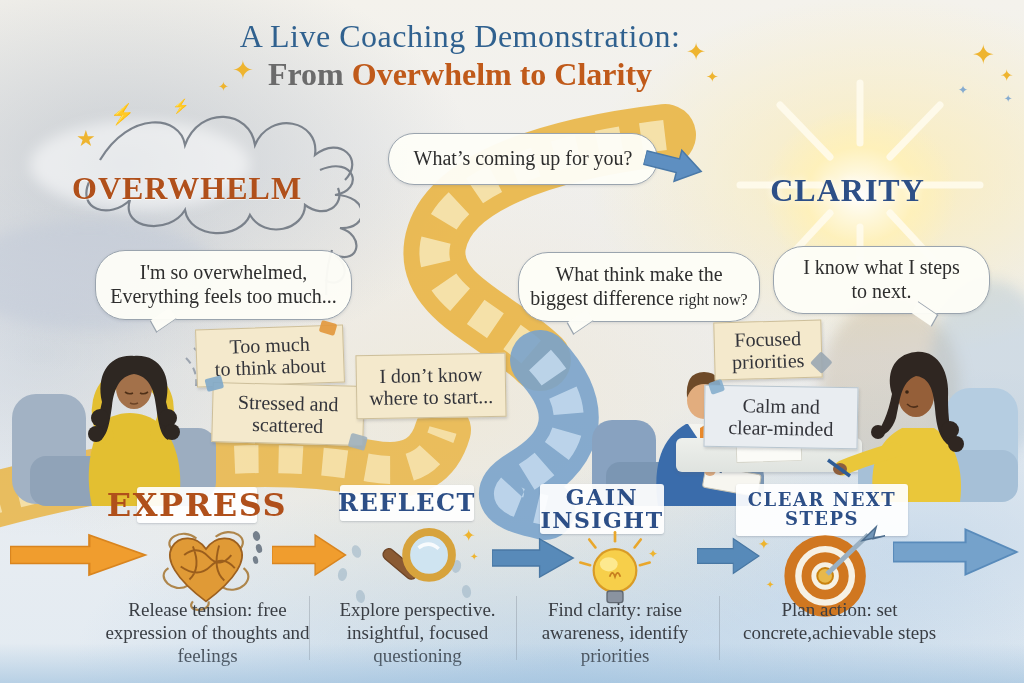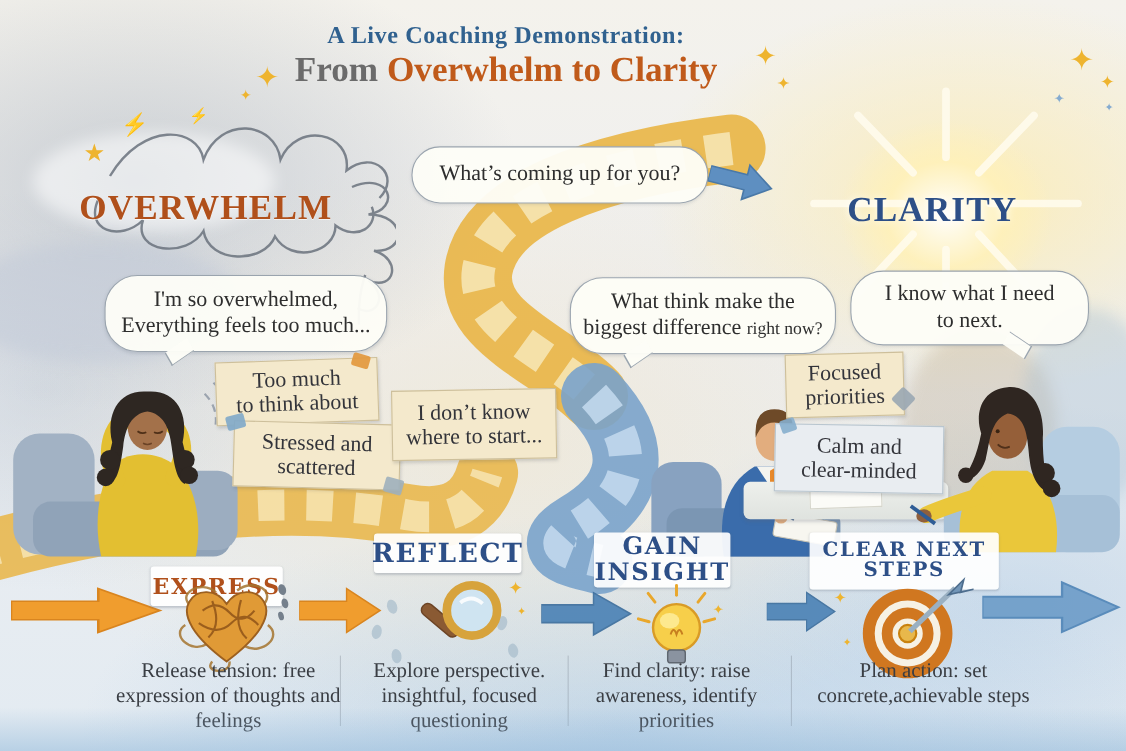--- a/index.html
+++ b/index.html
@@ -12,21 +12,21 @@
       radial-gradient(400px 260px at 4% 52%, rgba(168,182,198,.35), rgba(168,182,198,0) 70%),
       radial-gradient(620px 360px at 45% 60%, rgba(243,228,194,.45), rgba(243,228,194,0) 75%),
       radial-gradient(700px 280px at 55% 97%, rgba(158,193,224,.50), rgba(158,193,224,0) 70%),
       radial-gradient(500px 240px at 90% 80%, rgba(170,200,228,.45), rgba(170,200,228,0) 75%),
       linear-gradient(180deg,#f4f2ec 0%,#edeef0 45%,#e3ebf2 100%);
   }
   .abs{position:absolute;}
   .blob{position:absolute;border-radius:50%;filter:blur(7px);}
   
   .title{left:150px;top:20px;width:620px;text-align:center;line-height:1.05;}
-  .title-l1{font-size:22px;font-weight:bold;color:var(--title-blue);letter-spacing:.5px;}
+  .title-l1{font-size:32px;font-weight:normal;color:var(--title-blue);letter-spacing:.5px;}
   .title-l2{font-size:32px;font-weight:bold;margin-top:4px;}
   .title-from{color:#6b6b6b;}
   .title-hl{color:var(--accent-orange);}
   .sparkle{position:absolute;color:var(--sparkle-gold);line-height:1;}
   .sparkle.blue{color:#85abd0;}
   
   .state{font-weight:800;letter-spacing:1px;}
   .state-ov{left:72px;top:170px;width:230px;text-align:center;font-size:32px;color:var(--state-orange);text-shadow:0 1px 0 rgba(255,255,255,.6);}
   .state-cl{left:755px;top:172px;width:185px;text-align:center;font-size:32px;color:var(--state-blue);text-shadow:0 0 8px rgba(255,255,255,.9);}
   
@@ -121,21 +121,21 @@
   <span class="sparkle abs" style="left:972px;top:42px;font-size:27px;">✦</span>
   <span class="sparkle abs" style="left:1000px;top:68px;font-size:16px;">✦</span>
   <span class="sparkle blue abs" style="left:958px;top:84px;font-size:12px;">✦</span>
   <span class="sparkle blue abs" style="left:1004px;top:94px;font-size:10px;">✦</span>
 
   
   <div class="abs state state-ov">OVERWHELM</div>
   <div class="abs state state-cl">CLARITY</div>
 
   
-  <div class="bubble" style="left:374px;top:133px;width:268px;height:50px;border-radius:28px;">
+  <div class="bubble" style="left:388px;top:133px;width:268px;height:50px;border-radius:28px;">
     <span>What’s coming up for you?</span>
   </div>
   <svg class="abs" style="left:644px;top:146px;transform:rotate(14deg);" width="62" height="38">
     <polygon points="0,12 34,12 34,3 58,19 34,35 34,26 0,26" fill="#5e8fc1" stroke="#4a79a8" stroke-width="1.5"></polygon>
   </svg>
 
   
   <svg class="abs" style="left:8px;top:332px;" width="225" height="175">
     <rect x="4" y="62" width="74" height="110" rx="24" fill="#a2b2c4"></rect>
     <rect x="22" y="124" width="180" height="50" rx="16" fill="#90a3b8"></rect>
@@ -205,21 +205,21 @@
     <span>What think make the</span>
     <span>
       <span>biggest difference</span>
       <span class="small-inline">right now?</span>
     </span>
     <span class="tail" style="left:52px;"></span>
   </div>
 
   
   <div class="bubble" style="left:773px;top:246px;width:215px;height:66px;">
-    <span>I know what I need</span>
+    <span>I know what I steps</span>
     <span>to next.</span>
     <span class="tail right" style="right:55px;left:auto;"></span>
   </div>
 
   
   <div class="note" style="left:196px;top:327px;width:146px;height:56px;transform:rotate(-2deg);">
     <span>Too much</span>
     <span>to think about</span>
     <span class="tape" style="right:6px;top:-4px;width:16px;height:12px;background:#e2973b;transform:rotate(18deg);"></span>
   </div>
@@ -256,21 +256,21 @@
     <polygon points="0,19 68,19 68,4 116,30 68,56 68,41 0,41" fill="#4d83b6" stroke="#3d6f9e" stroke-width="2" opacity=".92"></polygon>
   </svg>
   <svg class="abs" style="left:697px;top:536px;" width="64" height="40" viewBox="0 0 120 60" preserveAspectRatio="none">
     <polygon points="0,19 68,19 68,4 116,30 68,56 68,41 0,41" fill="#4d83b6" stroke="#3d6f9e" stroke-width="2" opacity=".92"></polygon>
   </svg>
   <svg class="abs" style="left:893px;top:526px;" width="128" height="52" viewBox="0 0 120 60" preserveAspectRatio="none">
     <polygon points="0,19 68,19 68,4 116,30 68,56 68,41 0,41" fill="#6c9cc8" stroke="#4d83b6" stroke-width="2" opacity=".9"></polygon>
   </svg>
 
   
-  <div class="stage-card stage-orange" style="left:137px;top:487px;width:120px;height:36px;font-size:20px;margin-top:28px;">
+  <div class="stage-card stage-orange" style="left:137px;top:487px;width:120px;height:36px;font-size:32px;">
     <span>EXPRESS</span>
   </div>
   <div class="stage-card stage-blue" style="left:340px;top:485px;width:134px;height:36px;font-size:24px;">
     <span>REFLECT</span>
   </div>
   <div class="stage-card stage-blue" style="left:540px;top:484px;width:124px;height:50px;font-size:22px;line-height:1.05;">
     <span>GAIN INSIGHT</span>
   </div>
   <div class="stage-card stage-blue" style="left:736px;top:484px;width:172px;height:52px;font-size:18px;line-height:1.05;">
     <span>CLEAR NEXT STEPS</span>

